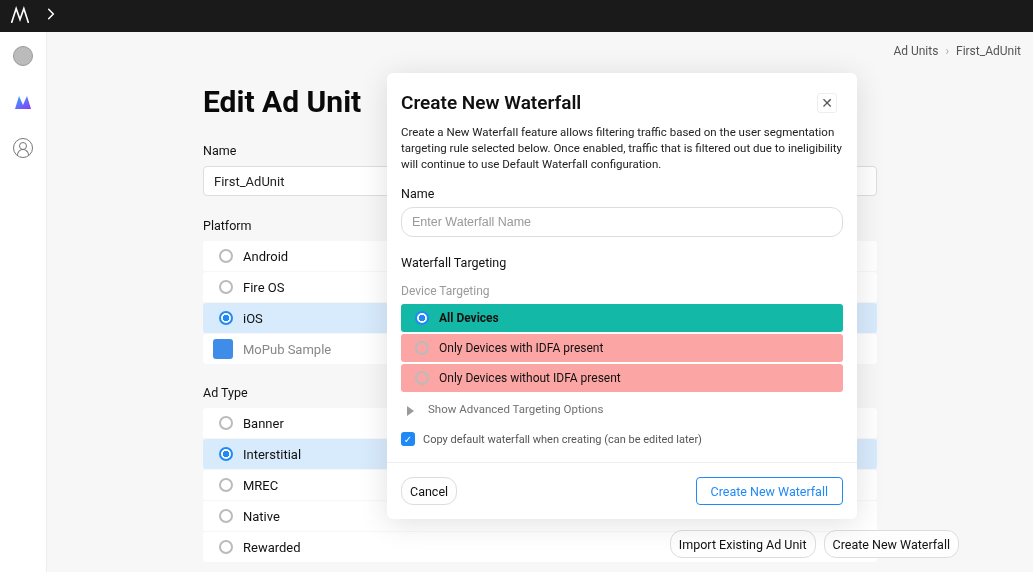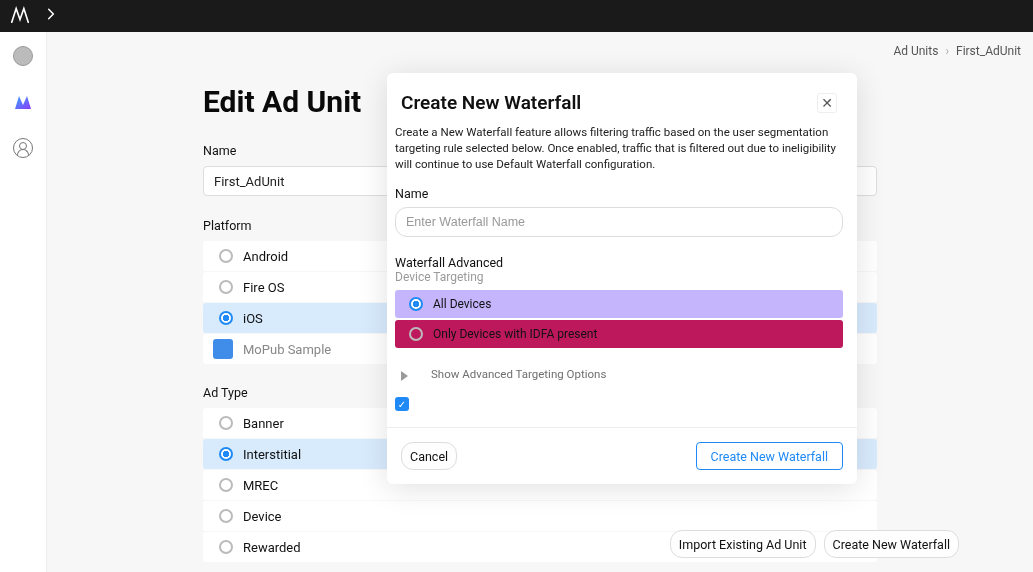--- a/index.html
+++ b/index.html
@@ -27,30 +27,30 @@
   .section-gap { height: 20px; }
   .footer-btns { position: absolute; right: 74px; bottom: 14px; display: flex; gap: 8px; }
   .btn { height: 28px; padding: 0 8px; border-radius: 12px; border: 1px solid #ddd; background: #fefefe; font-size: 12.5px; color: #111; display: flex; align-items: center; cursor: pointer; justify-content: center; }
 
   
   .modal-overlay { position: absolute; inset:0; display:flex; align-items:center; justify-content:center; pointer-events:none; }
   .modal { position: absolute; left: 387px; top: 73px; width: 470px; background: #fff; border-radius: 6px; box-shadow: 0 4px 30px rgba(0,0,0,.12); pointer-events:auto; }
   .modal-header { padding: 18px 20px 10px 14px; display:flex; justify-content:space-between; align-items:center; }
   .modal-title { font-size: 19px; font-weight: 600; color: #111; }
   .close-btn { width: 20px; height: 20px; border: 1px solid #eee; border-radius: 3px; display:flex; align-items:center; justify-content:center; cursor:pointer; color:#555; font-size:14px; }
-  .modal-body { padding: 0 14px 16px 8px; border-bottom: 1px solid #eee; }
+  .modal-body { padding: 0 14px 16px 14px; border-bottom: 1px solid #eee; }
   .modal-desc { font-size: 11.5px; line-height: 1.4; color: #222; margin-bottom: 14px; }
   .modal-label { font-size: 12.5px; color:#111; margin-bottom:6px; }
   .modal-input { width: 100%; height: 30px; border: 1px solid #ddd; border-radius: 12px; padding: 0 10px; font-size: 12.5px; color:#222; }
   .modal-input::placeholder { color:#999; }
   .wt-label { font-size:12.5px; color:#111; margin-top:18px; }
-  .dt-label { font-size:12px; color:#9a9a9a; margin-top:0; margin-bottom:6px; }
-  .dev-row { height: 28px; background:#be185d; border-radius:3px; display:flex; align-items:center; padding:0 14px; gap:10px; font-size:12px; color:#111; margin-bottom:2px; }
-  .dev-row.sel { background:#c4b5fd; }
-  .adv-row { display:flex; align-items:flex-end; gap:23px; font-size:11.5px; color:#6f6f6f; margin-top:19px; cursor:pointer; padding-left:6px; }
+  .dt-label { font-size:12px; color:#9a9a9a; margin-top:14px; margin-bottom:6px; }
+  .dev-row { height: 28px; background:#fca5a5; border-radius:3px; display:flex; align-items:center; padding:0 14px; gap:10px; font-size:12px; color:#111; margin-bottom:2px; }
+  .dev-row.sel { background:#14b8a6;font-weight:bold; }
+  .adv-row { display:flex; align-items:flex-end; gap:14px; font-size:11.5px; color:#6f6f6f; margin-top:10px; cursor:pointer; padding-left:6px; }
   .tri { width:0; height:0; border-top:5px solid transparent; border-bottom:5px solid transparent; border-left:7px solid #9a9a9a; }
   .chk-row { display:flex; align-items:center; gap:8px; margin-top:16px; }
   .chk { width:14px; height:14px; background:#1f8af5; border-radius:3px; display:flex; align-items:center; justify-content:center; color:#fff; font-size:10px; }
   .chk-row span { font-size:11px; color:#555; }
   .modal-footer { display:flex; justify-content:space-between; padding:14px; }
   .primary-btn { height:28px; padding:0 14px; border:1px solid #1f8af5; color:#1f8af5; background:#fff; border-radius:4px; font-size:12.5px; display:flex; align-items:center; cursor:pointer; }
 </style>
 </head>
 <body>
 
@@ -125,21 +125,21 @@
     <div class="option-row selected">
         <div class="radio on"></div>
         <span>Interstitial</span>
       </div>
     <div class="option-row">
         <div class="radio"></div>
         <span>MREC</span>
       </div>
     <div class="option-row">
         <div class="radio"></div>
-        <span>Device</span>
+        <span>Native</span>
       </div>
     <div class="option-row">
         <div class="radio"></div>
         <span>Rewarded</span>
       </div>
   </div>
 
   <div class="footer-btns">
     <div class="btn">
         <span>Import Existing Ad Unit</span>
@@ -155,36 +155,41 @@
     <div class="modal-header">
       <div class="modal-title">Create New Waterfall</div>
       <div class="close-btn">
         <span>✕</span>
       </div>
     </div>
     <div class="modal-body">
       <div class="modal-desc">Create a New Waterfall feature allows filtering traffic based on the user segmentation targeting rule selected below. Once enabled, traffic that is filtered out due to ineligibility will continue to use Default Waterfall configuration.</div>
       <div class="modal-label">Name</div>
       <input class="modal-input" placeholder="Enter Waterfall Name" style="">
-      <div class="wt-label">Waterfall Advanced</div>
+      <div class="wt-label">Waterfall Targeting</div>
       <div class="dt-label">Device Targeting</div>
       <div class="dev-row sel">
           <div class="radio on"></div>
           <span>All Devices</span>
         </div>
       <div class="dev-row">
           <div class="radio"></div>
           <span>Only Devices with IDFA present</span>
         </div>
+      <div class="dev-row">
+          <div class="radio"></div>
+          <span>Only Devices without IDFA present</span>
+        </div>
       <div class="adv-row">
           <div class="tri"></div>
           <span>Show Advanced Targeting Options</span>
         </div>
       <div class="chk-row">
         <div class="chk">✓</div>
+        <span>Copy default waterfall when creating (can be edited later)</span>
       </div>
     </div>
     <div class="modal-footer">
       <div class="btn">
           <span>Cancel</span>
         </div>
       <div class="primary-btn">
           <span>Create New Waterfall</span>
         </div>
     </div>

